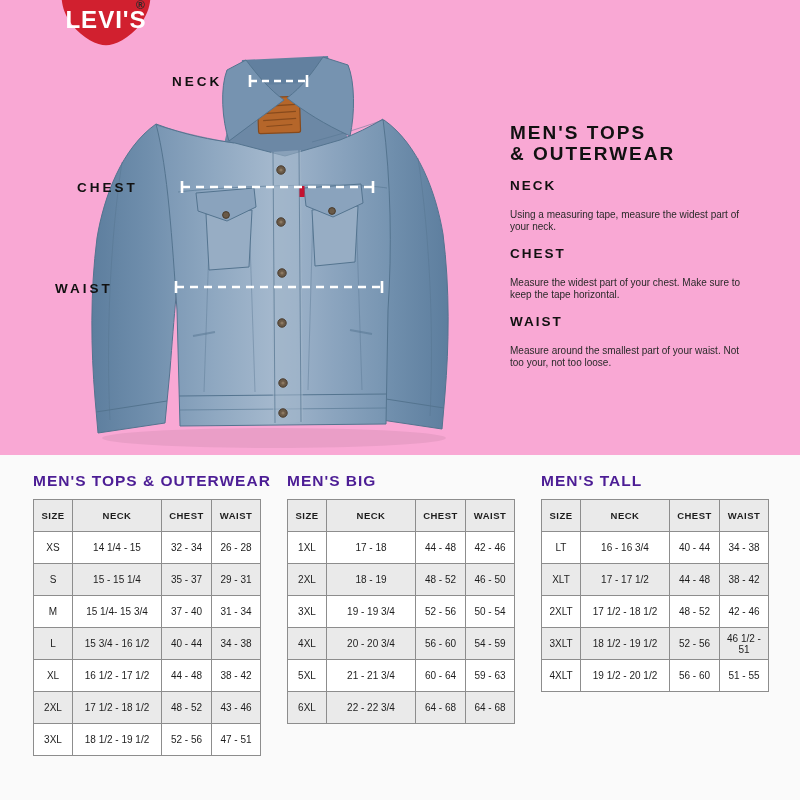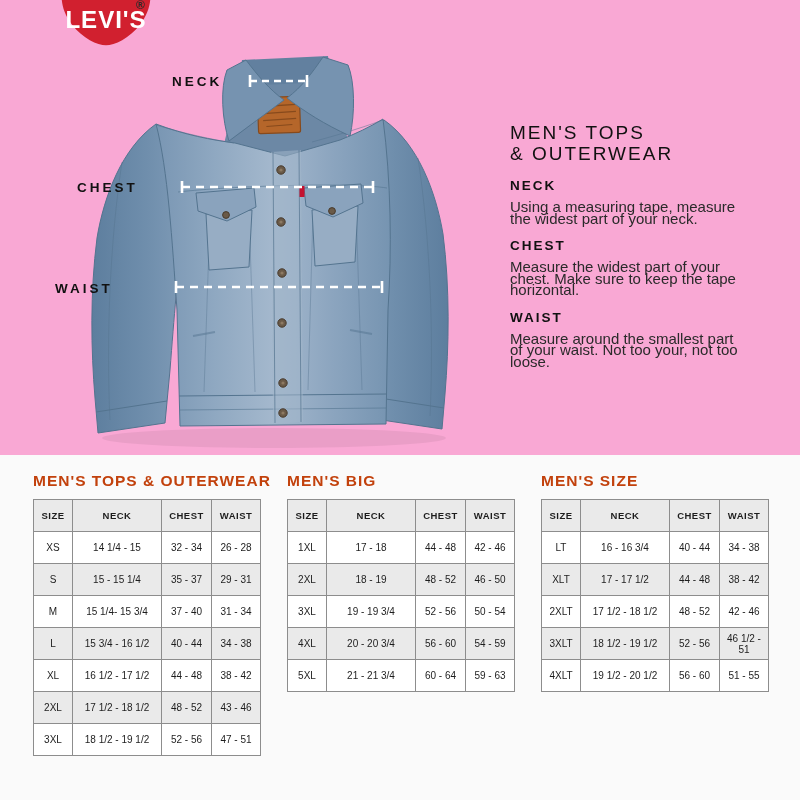--- a/index.html
+++ b/index.html
@@ -14,31 +14,31 @@
   .logo-reg{position:absolute;left:80px;top:-2px;font-size:12px;font-weight:bold;color:#2a2a2a;}
   .jacket-svg{position:absolute;left:60px;top:40px;width:440px;height:420px;}
   .measure-label{
     position:absolute;font-weight:bold;font-size:13.5px;letter-spacing:3px;color:#111;
   }
   .lbl-neck{left:172px;top:74px;}
   .lbl-chest{left:77px;top:180px;}
   .lbl-waist{left:55px;top:281px;}
   
   .info-panel{position:absolute;left:510px;top:122px;width:262px;color:#111;}
-  .info-title{font-size:19px;line-height:21px;font-weight:normal;letter-spacing:2px;}
+  .info-title{font-size:19px;line-height:21px;font-weight:bold;letter-spacing:2px;}
   .info-section{margin-top:13px;}
   .info-heading{font-size:13.5px;font-weight:bold;letter-spacing:2px;margin-top:14px;}
-  .info-body{font-size:15px;line-height:11.5px;color:#2a2a2a;margin-top:8px;max-width:240px;}
+  .info-body{font-size:10px;line-height:11.5px;color:#2a2a2a;margin-top:16px;max-width:240px;}
   
   .tables-area{position:absolute;left:0;top:455px;width:800px;height:345px;background:#fafafa;}
   .table-block{position:absolute;top:17px;}
   .tb-1{left:33px;} .tb-2{left:287px;} .tb-3{left:541px;}
   .table-title{
     margin:0 0 10px 0;font-size:15.5px;line-height:17px;font-weight:bold;
-    letter-spacing:1px;color:#c2410c;white-space:nowrap;
+    letter-spacing:1px;color:#4c1d95;white-space:nowrap;
   }
   table.size-table{
     border-collapse:collapse;table-layout:fixed;width:227px;background:#f0abfc;
   }
   table.size-table th,table.size-table td{
     border:1px solid #8d8d8d;text-align:center;vertical-align:middle;
     height:32px;padding:0 2px;color:#1d1d1d;overflow:hidden;
   }
   table.size-table th{
     font-size:9.5px;font-weight:bold;letter-spacing:0.5px;background:#eaeaea;
@@ -309,26 +309,32 @@
               <td>20 - 20 3/4</td>
               <td>56 - 60</td>
               <td>54 - 59</td>
             </tr>
             <tr>
               <td>5XL</td>
               <td>21 - 21 3/4</td>
               <td>60 - 64</td>
               <td>59 - 63</td>
             </tr>
+            <tr>
+              <td>6XL</td>
+              <td>22 - 22 3/4</td>
+              <td>64 - 68</td>
+              <td>64 - 68</td>
+            </tr>
           </tbody>
       </table>
     </div>
 
     <div class="table-block tb-3">
-      <h3 class="table-title">MEN'S SIZE</h3>
+      <h3 class="table-title">MEN'S TALL</h3>
       <table class="size-table">
         <colgroup>
             <col class="c-size">
             <col class="c-neck">
             <col class="c-chest">
             <col class="c-waist">
           </colgroup>
         <thead>
             <tr>
               <th>SIZE</th>

